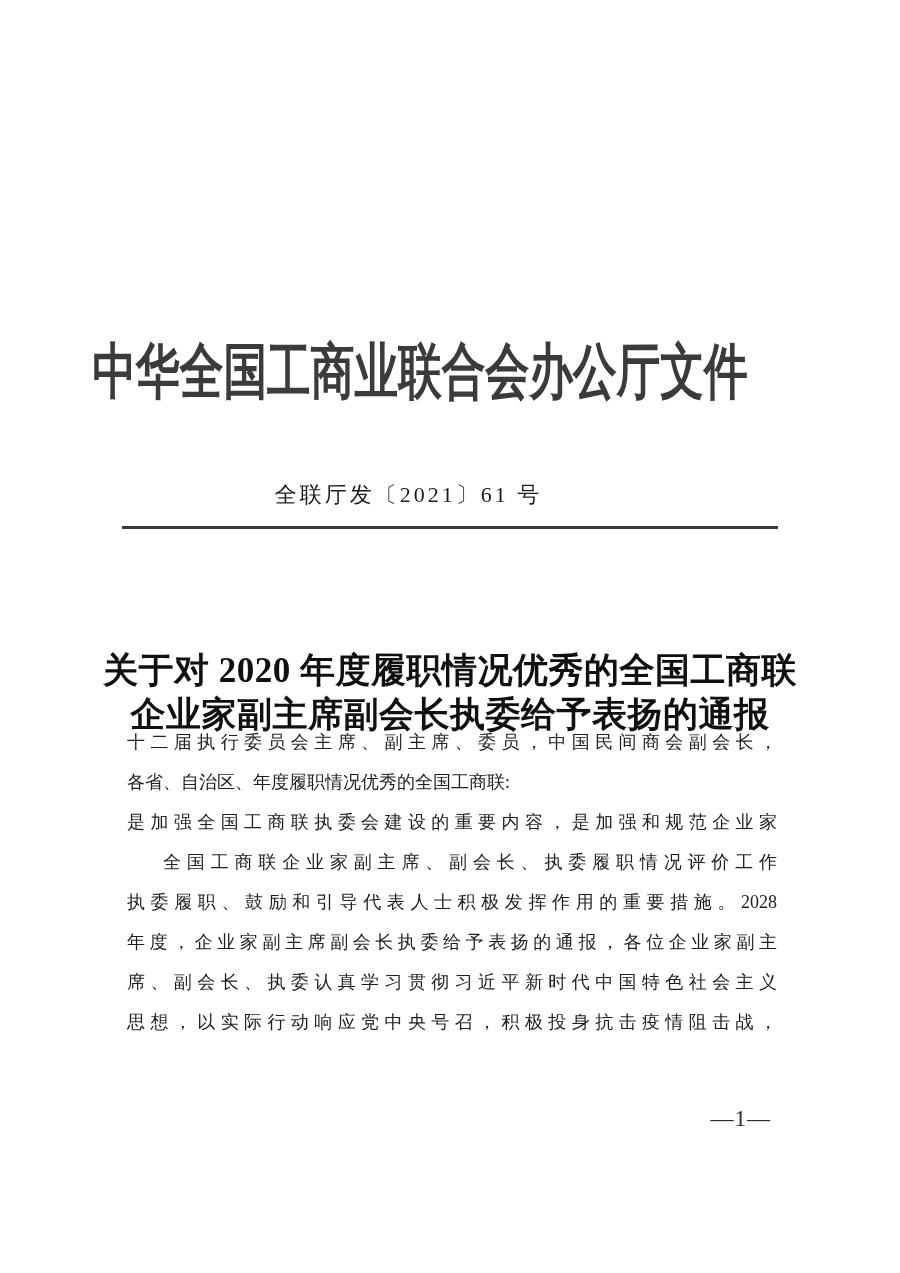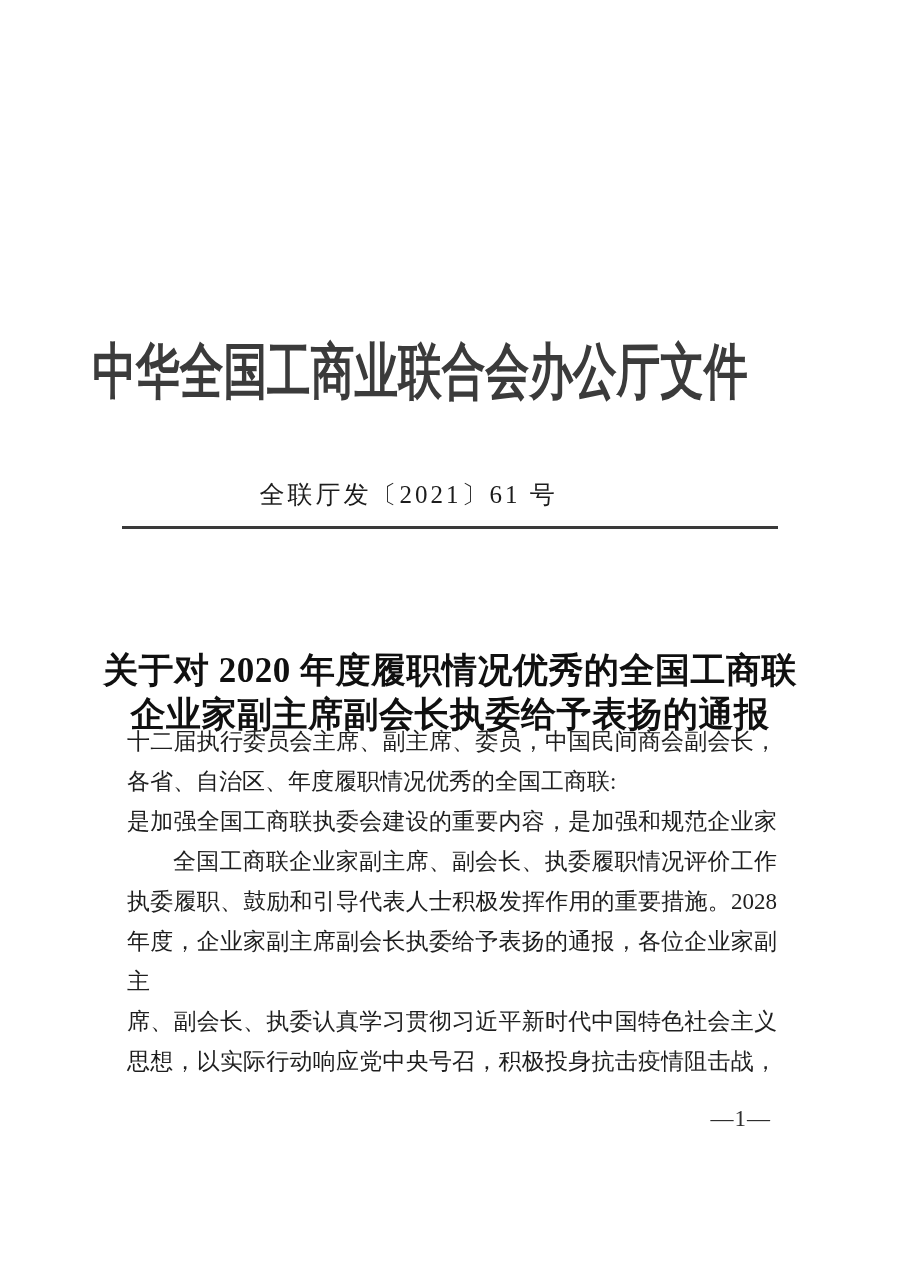--- a/index.html
+++ b/index.html
@@ -34,21 +34,21 @@
     transform: scaleX(0.78) scaleY(1.08);
     transform-origin: center center;
   }
   
   .doc-number {
     position: absolute;
     top: 477px;
     left: 0;
     width: 817px;
     text-align: center;
-    font-size: 25px;
+    font-size: 22px;
     letter-spacing: 3px;
     color: #1c1c1c;
     line-height: 36px;
   }
   
   .rule {
     position: absolute;
     top: 526px;
     left: 122px;
     width: 656px;
@@ -68,21 +68,21 @@
     line-height: 44px;
     letter-spacing: 0.5px;
     margin-top: 47px;
   }
   
   .body-block {
     position: absolute;
     top: 722px;
     left: 127px;
     width: 650px;
-    font-size: 23px;
+    font-size: 18px;
     color: #1e1e1e;
     line-height: 40px;
   }
   .bline {
     text-align: justify;
     text-align-last: justify;
   }
   .bline-open {
     text-align: left;
     text-align-last: left;

